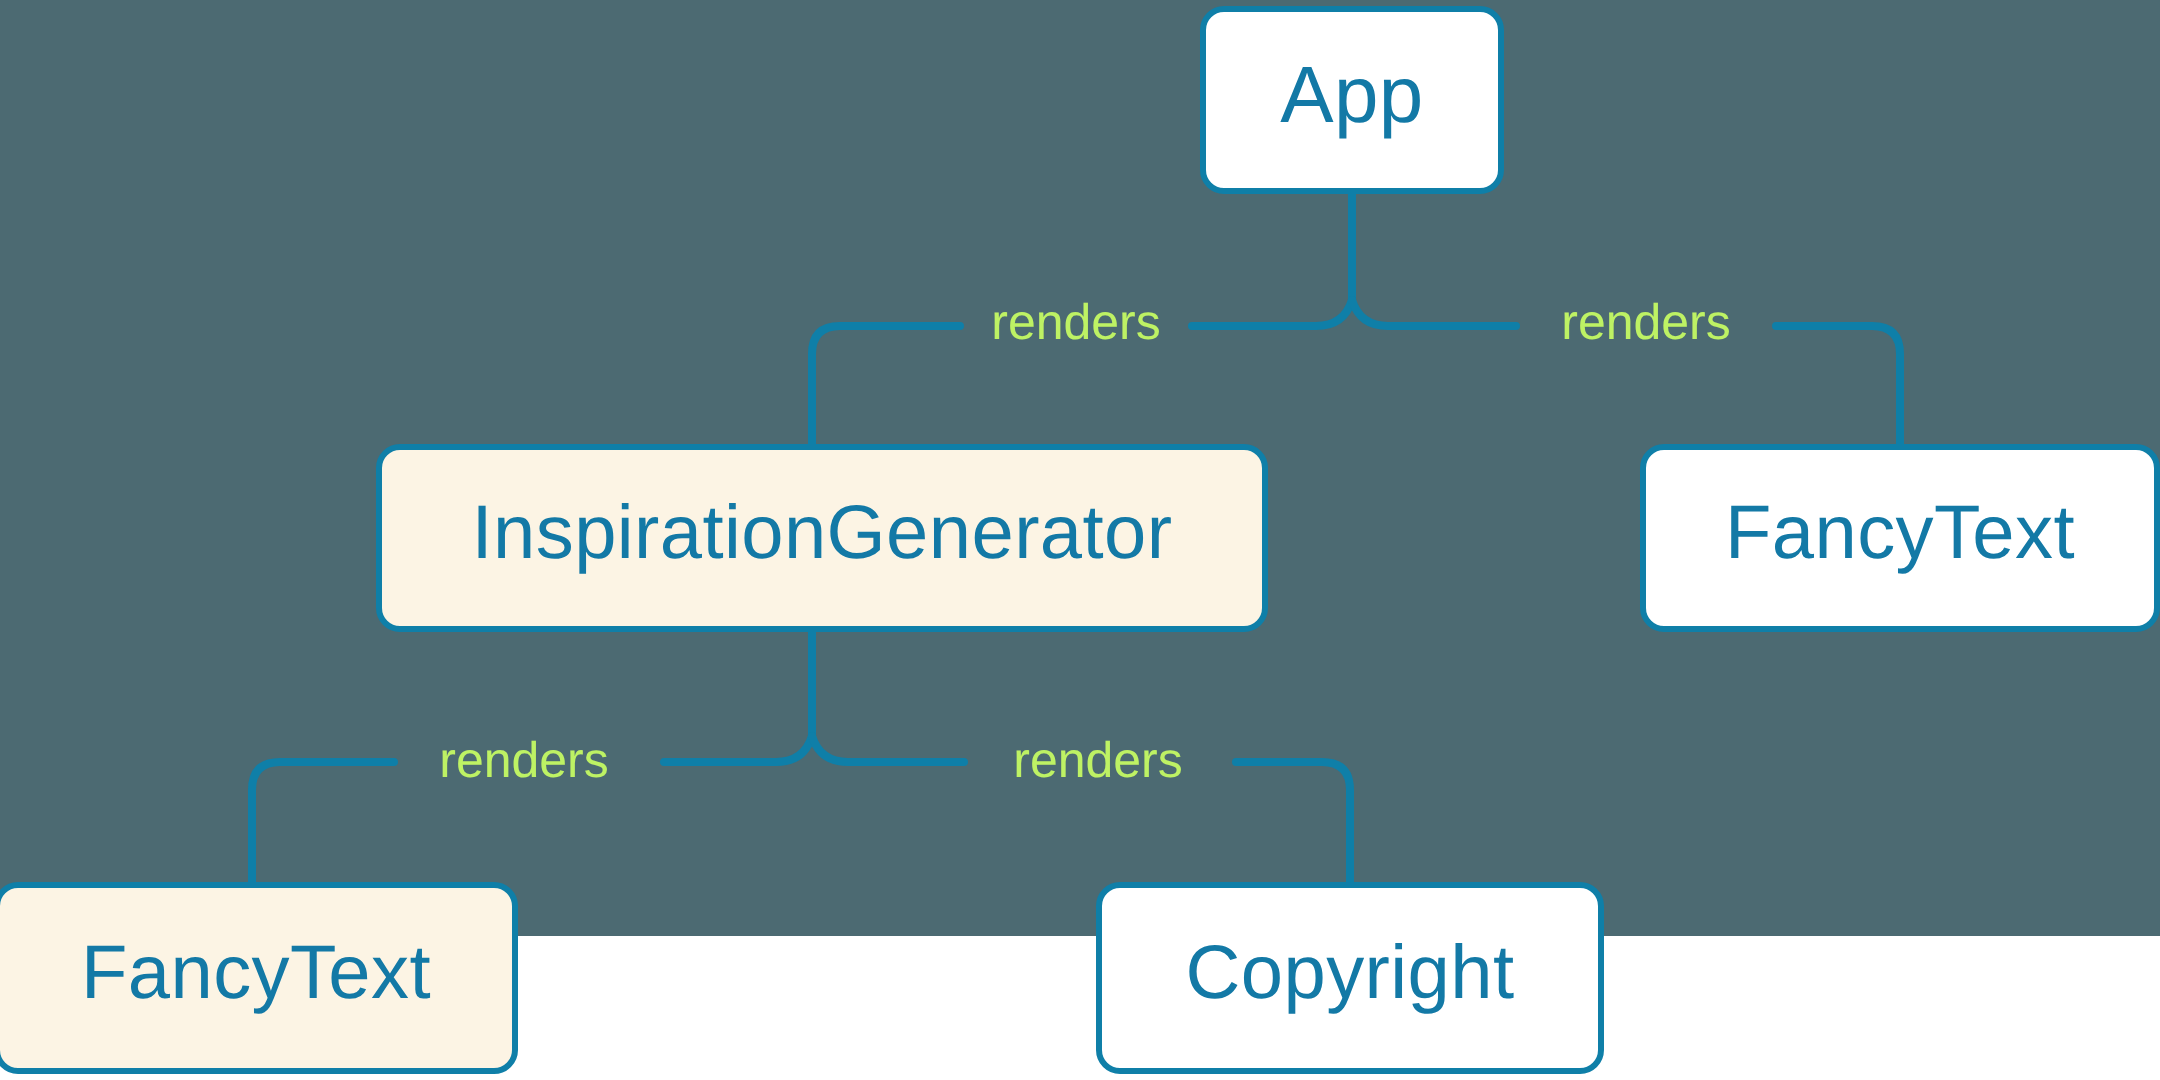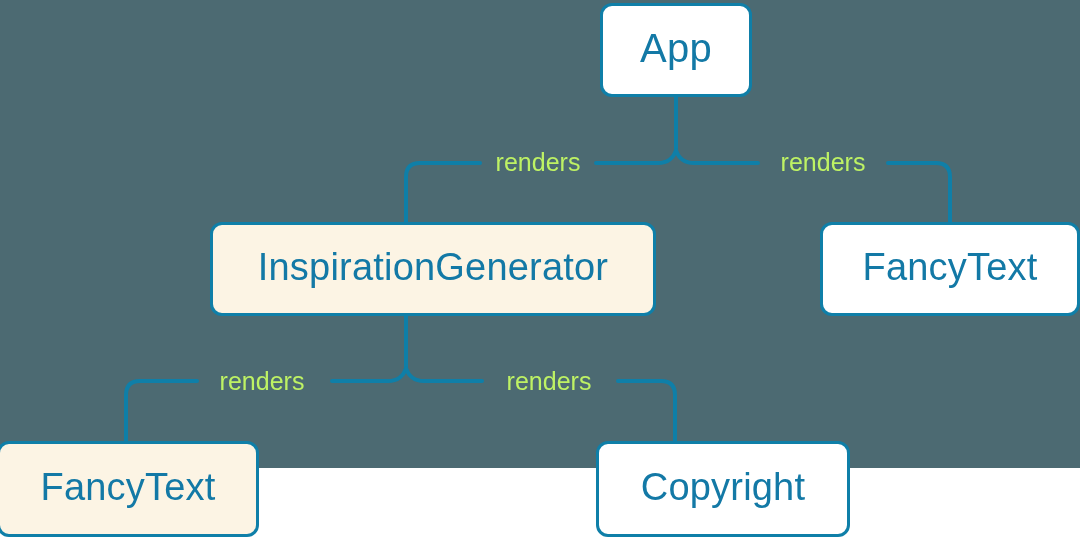--- a/index.html
+++ b/index.html
@@ -44,30 +44,30 @@
   .node-label {
     display: block;
     line-height: 1;
     padding-bottom: 4px;
   }
 
   
   #node-app      { left: 600px; top: 3px;   width: 152px; height: 94px; }
   #node-app .node-label { font-size: 40px; }
 
-  #node-inspiration { left: 188px; top: 222px; width: 446px; height: 94px; margin-left: 22px; }
+  #node-inspiration { left: 188px; top: 222px; width: 446px; height: 94px; }
   #node-inspiration .node-label { font-size: 38px; }
 
   #node-fancytext-right { left: 820px; top: 222px; width: 260px; height: 94px; }
   #node-fancytext-right .node-label { font-size: 38px; }
 
   #node-fancytext-left { left: -3px; top: 441px; width: 262px; height: 96px; }
   #node-fancytext-left .node-label { font-size: 38px; }
 
-  #node-copyright { left: 548px; top: 441px; width: 254px; height: 96px; margin-left: 48px; }
+  #node-copyright { left: 548px; top: 441px; width: 254px; height: 96px; }
   #node-copyright .node-label { font-size: 38px; }
 
   .edge-label {
     position: absolute;
     color: #bef264;
     font-size: 25px;
     line-height: 1;
     white-space: nowrap;
     transform: translate(-50%, -50%);
   }

